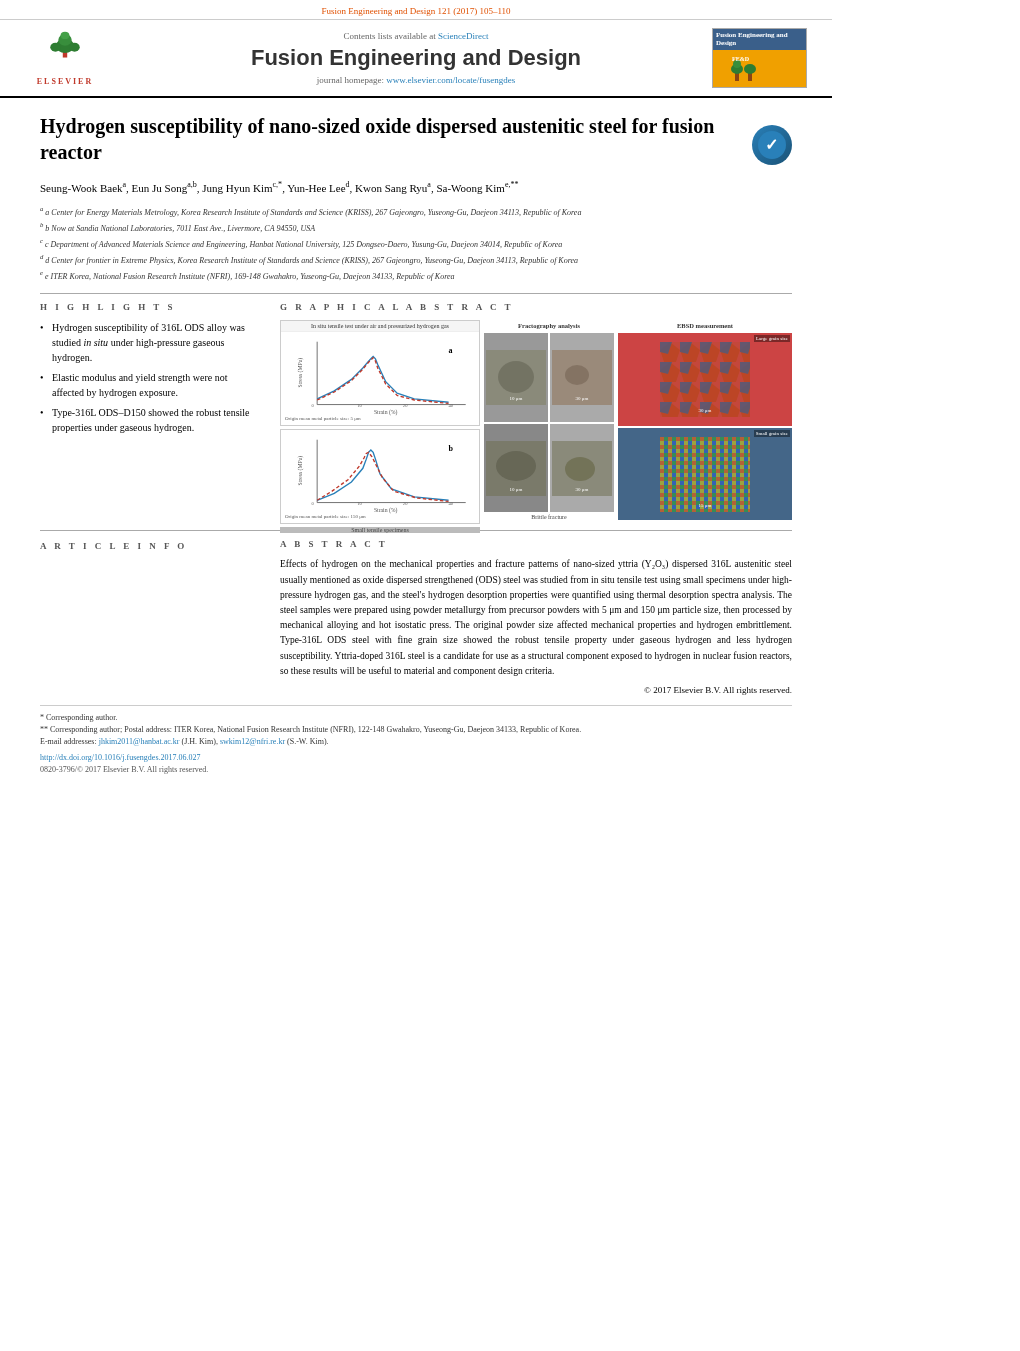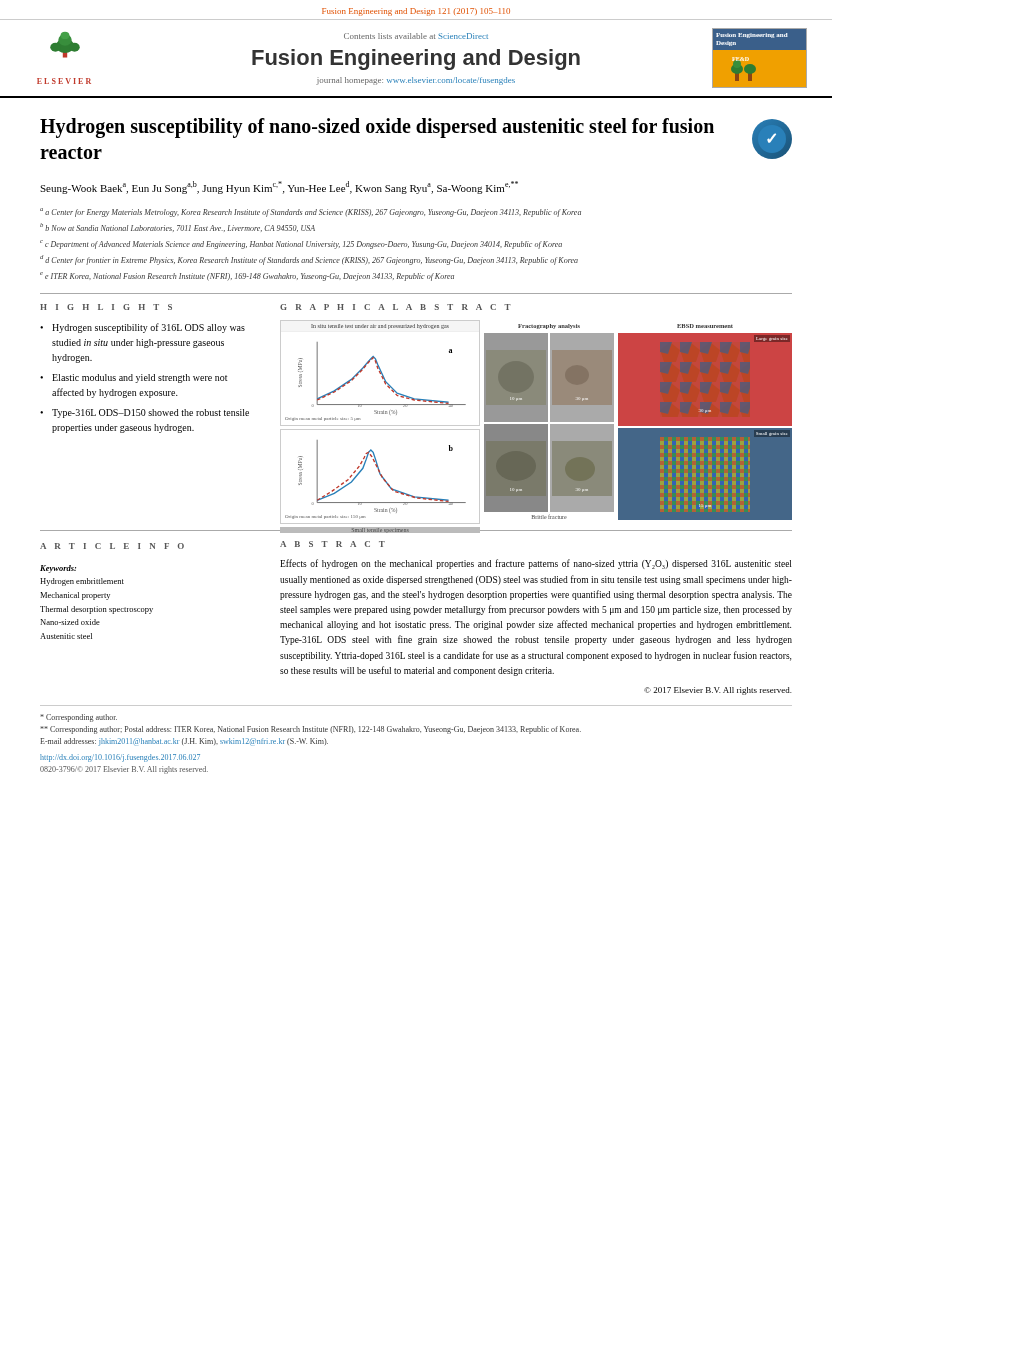--- a/index.html
+++ b/index.html
@@ -109,21 +109,21 @@
     }
 
     
     .main-content {
       padding: 15px 40px 10px;
     }
 
     
     .article-title-section {
       display: flex;
-      align-items: center;
+      align-items: flex-end;
       justify-content: space-between;
       margin-bottom: 8px;
       padding-bottom: 6px;
     }
     .article-title {
       font-size: 20px;
       font-weight: bold;
       color: #000;
       line-height: 1.3;
       flex: 1;
@@ -522,30 +522,20 @@
           </div>
         </div>
       </div>
     </div>
 
     <hr class="section-divider">
 
     <div class="two-col">
       <div class="col-left article-info">
         <div class="section-heading">A R T I C L E   I N F O</div>
-        <div class="keywords-section">
-          <div class="kw-label">Keywords:</div>
-          <ul class="kw-list">
-            <li>Hydrogen embrittlement</li>
-            <li>Mechanical property</li>
-            <li>Thermal desorption spectroscopy</li>
-            <li>Nano-sized oxide</li>
-            <li>Austenitic steel</li>
-          </ul>
-        </div>
       </div>
 
       <div class="col-right">
         <div class="section-heading">A B S T R A C T</div>
         <div class="abstract-text">Effects of hydrogen on the mechanical properties and fracture patterns of nano-sized yttria (Y₂O₃) dispersed 316L austenitic steel usually mentioned as oxide dispersed strengthened (ODS) steel was studied from in situ tensile test using small specimens under high-pressure hydrogen gas, and the steel's hydrogen desorption properties were quantified using thermal desorption spectra analysis. The steel samples were prepared using powder metallurgy from precursor powders with 5 μm and 150 μm particle size, then processed by mechanical alloying and hot isostatic press. The original powder size affected mechanical properties and hydrogen embrittlement. Type-316L ODS steel with fine grain size showed the robust tensile property under gaseous hydrogen and less hydrogen susceptibility. Yttria-doped 316L steel is a candidate for use as a structural component exposed to hydrogen in nuclear fusion reactors, so these results will be useful to material and component design criteria.</div>
         <div class="abstract-copyright">© 2017 Elsevier B.V. All rights reserved.</div>
       </div>
     </div>
 
     <div class="footnotes">

